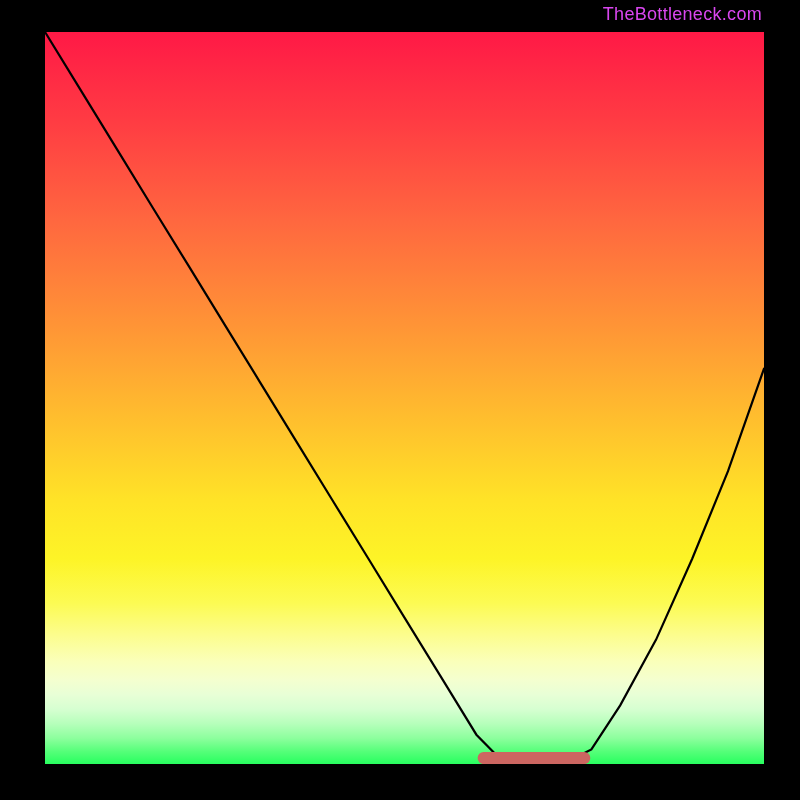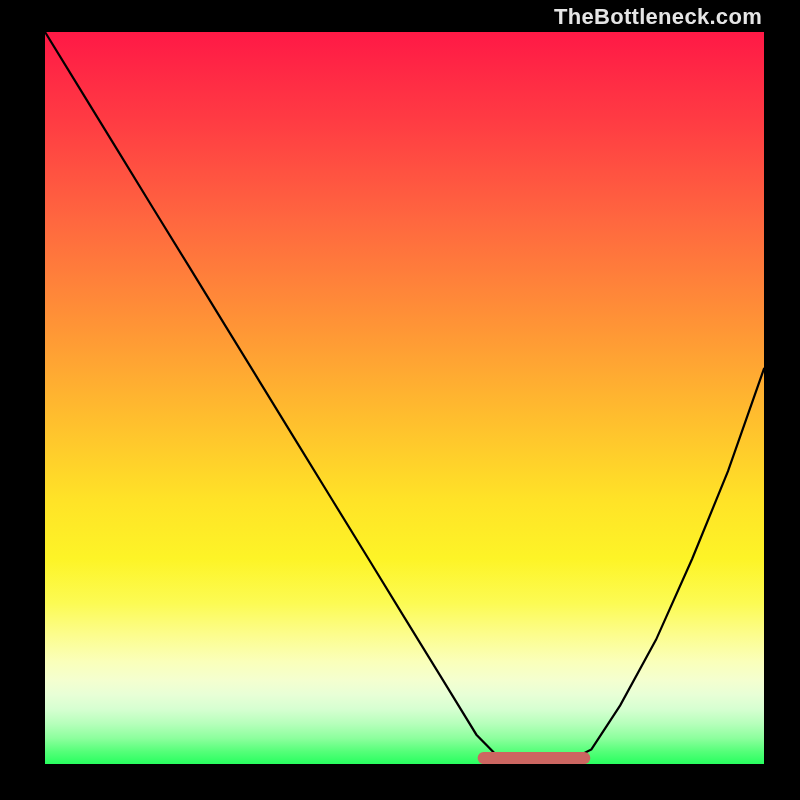--- a/index.html
+++ b/index.html
@@ -43,23 +43,23 @@
         #b6ffbb 94.5%,
         #8cff9d 96.5%,
         #55ff79 98.3%,
         #28ff5f 100%
       );
   }
   .attribution {
     position: absolute;
     top: 4px;
     right: 38px;
-    color: #e5e5e5;
-    font-size: 22px;
-    font-weight: 700;
+    color: #d946ef;
+    font-size: 18px;
+    font-weight: 400;
     letter-spacing: 0.3px;
   }
   .attribution span {
     pointer-events: none;
   }
   svg.curves {
     position: absolute;
     left: 0; top: 0;
     width: 719px; height: 732px;
   }

